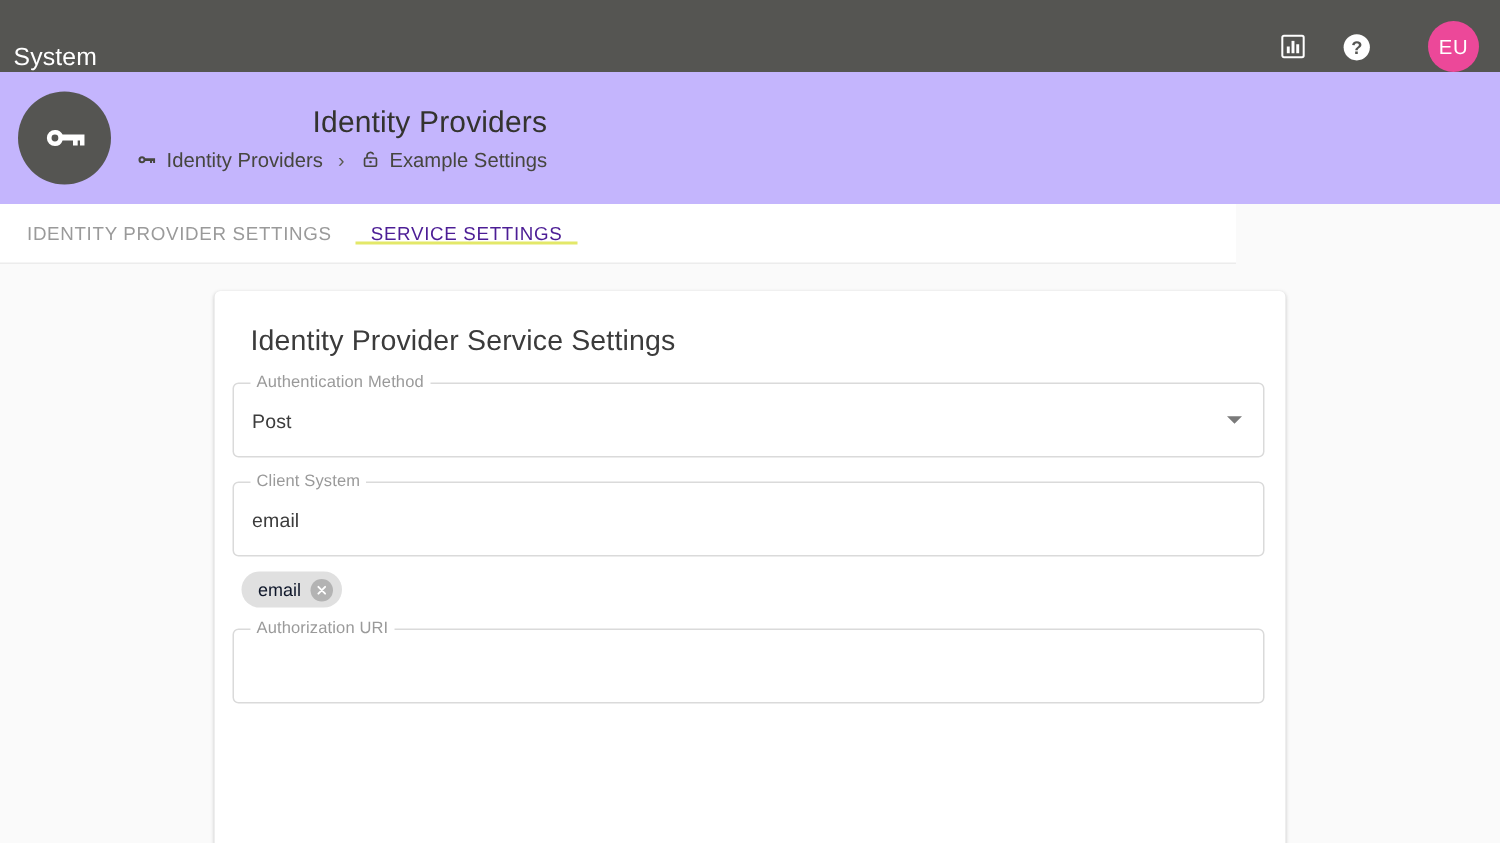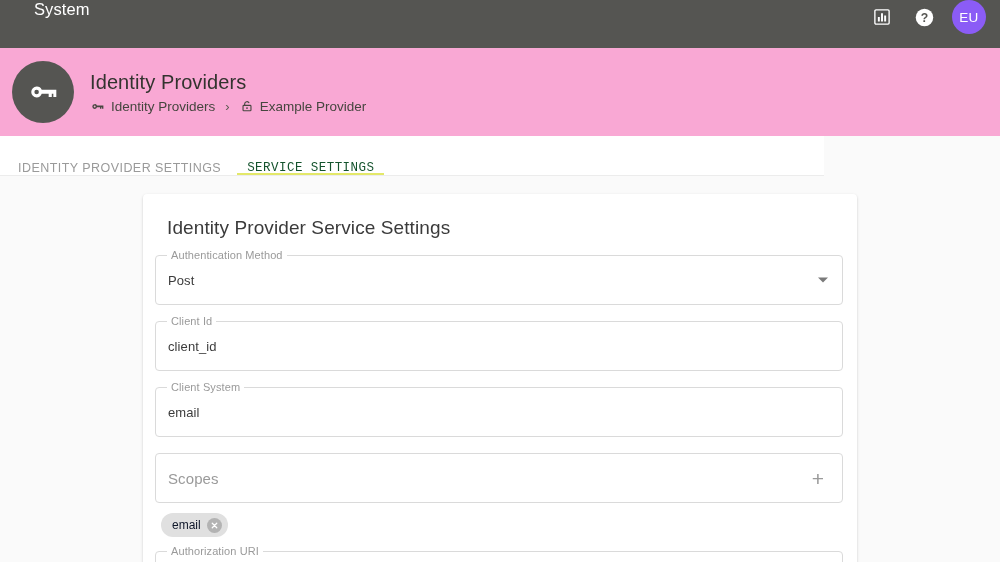--- a/index.html
+++ b/index.html
@@ -10,52 +10,53 @@
     font-family: "Liberation Sans", sans-serif;
     -webkit-font-smoothing: antialiased;
   }
   .app { position: relative; width: 1000px; height: 562px; background: #fafafa; }
 
   
   .topbar {
     position: absolute; top: 0; left: 0;
     width: 1000px; height: 48px;
     background: #555552;
-    display: flex; align-items: flex-start;
-    padding: 0 14px 0 34px;
+    display: flex; align-items: flex-end;
+    padding: 0 14px 0 9px;
   }
   .topbar-title {
     color: #ffffff;
     font-size: 16.5px;
     font-weight: 400;
     letter-spacing: .1px;
   }
   .topbar-spacer { flex: 1; }
   .topbar-actions { display: flex; align-items: center; gap: 14px; }
   .icon-btn {
     width: 28px; height: 28px;
     display: flex; align-items: center; justify-content: center;
     cursor: pointer;
   }
   .avatar {
     width: 34px; height: 34px; border-radius: 50%;
-    background: #8b5cf6;
+    background: #ec4899;
     color: #ffffff;
     display: flex; align-items: center; justify-content: center;
     font-size: 13.5px; letter-spacing: .4px;
-    cursor: pointer; margin-left: 0;
+    cursor: pointer; margin-left: 20px;
   }
 
   
   .banner {
     position: absolute; top: 48px; left: 0;
     width: 1000px; height: 88px;
-    background: #f9a8d4;
+    background: #c4b5fd;
     display: flex; align-items: center;
     padding-left: 12px;
+    text-align: right;
   }
   .banner-avatar {
     width: 62px; height: 62px; border-radius: 50%;
     background: #555552;
     display: flex; align-items: center; justify-content: center;
     flex: none;
   }
   .banner-text { margin-left: 16px; margin-top: -2px; }
   .banner-title {
     font-size: 20px; color: #33332f; font-weight: 400;
@@ -68,33 +69,33 @@
   }
   .crumb { display: flex; align-items: center; cursor: pointer; }
   .crumb-icon { display: flex; align-items: center; margin-right: 6px; }
   .crumb-sep { margin: 0 10px; color: #5a5a50; font-size: 13px; display: flex; align-items: center; }
 
   
   .tabs {
     position: absolute; top: 136px; left: 0;
     width: 824px; height: 40px;
     background: #ffffff;
-    display: flex; align-items: flex-end;
+    display: flex; align-items: center;
     border-bottom: 1px solid #ececec;
   }
   .tab {
     display: flex; align-items: center;
     padding: 0 10px;
     font-size: 12.5px;
     letter-spacing: .45px;
     color: #9a9a9a;
     cursor: pointer;
     position: relative;
   }
-  .tab.active { color: #14532d; font-family: Liberation Mono, monospace; }
+  .tab.active { color: #4c1d95; }
   .tab.active::after {
     content: ""; position: absolute;
     left: 0; right: 0; bottom: 0; height: 2px;
     background: #e3e869;
   }
 
   
   .content {
     position: absolute; top: 177px; left: 0;
     width: 1000px; height: 486px;
@@ -246,21 +247,21 @@
         <span class="crumb-sep">›</span>
 
         <div class="crumb">
           <span class="crumb-icon">
             <svg width="14" height="15" viewBox="0 0 24 24" aria-hidden="true">
               <path fill="none" stroke="#46463f" stroke-width="1.9" d="M8 10V7.2A4 4 0 0 1 15.6 6"></path>
               <rect x="5.2" y="10" width="13.6" height="9.4" rx="1.4" fill="none" stroke="#46463f" stroke-width="1.9"></rect>
               <circle cx="12" cy="14.6" r="1.5" fill="#46463f"></circle>
             </svg>
           </span>
-          <span>Example Provider</span>
+          <span>Example Settings</span>
         </div>
 
       </div>
     </div>
   </div>
 
   <div class="tabs">
     <div style="width:8px"></div>
     <div class="tab">
       <span>IDENTITY PROVIDER SETTINGS</span>
@@ -277,40 +278,28 @@
       <div class="card-title">Identity Provider Service Settings</div>
 
       <div class="field">
         <div class="field-box">
           <span class="field-label">Authentication Method</span>
           <span class="field-value">Post</span>
           <span class="select-arrow"></span>
         </div>
       </div>
 
-      <div class="field">
-        <div class="field-box">
-          <span class="field-label">Client Id</span>
-          <span class="field-value">client_id</span>
-        </div>
-      </div>
 
       <div class="field">
         <div class="field-box">
           <span class="field-label">Client System</span>
           <span class="field-value">email</span>
         </div>
       </div>
 
-      <div class="field">
-        <div class="field-box">
-          <span class="field-placeholder">Scopes</span>
-          <span class="add-btn">+</span>
-        </div>
-      </div>
 
       <div class="chips">
         <div class="chip">
           <span>email</span>
           <span class="chip-remove">
             <svg width="9" height="9" viewBox="0 0 12 12" aria-hidden="true">
               <path d="M3 3 L9 9 M9 3 L3 9" stroke="#ffffff" stroke-width="1.7" stroke-linecap="round"></path>
             </svg>
           </span>
         </div>

